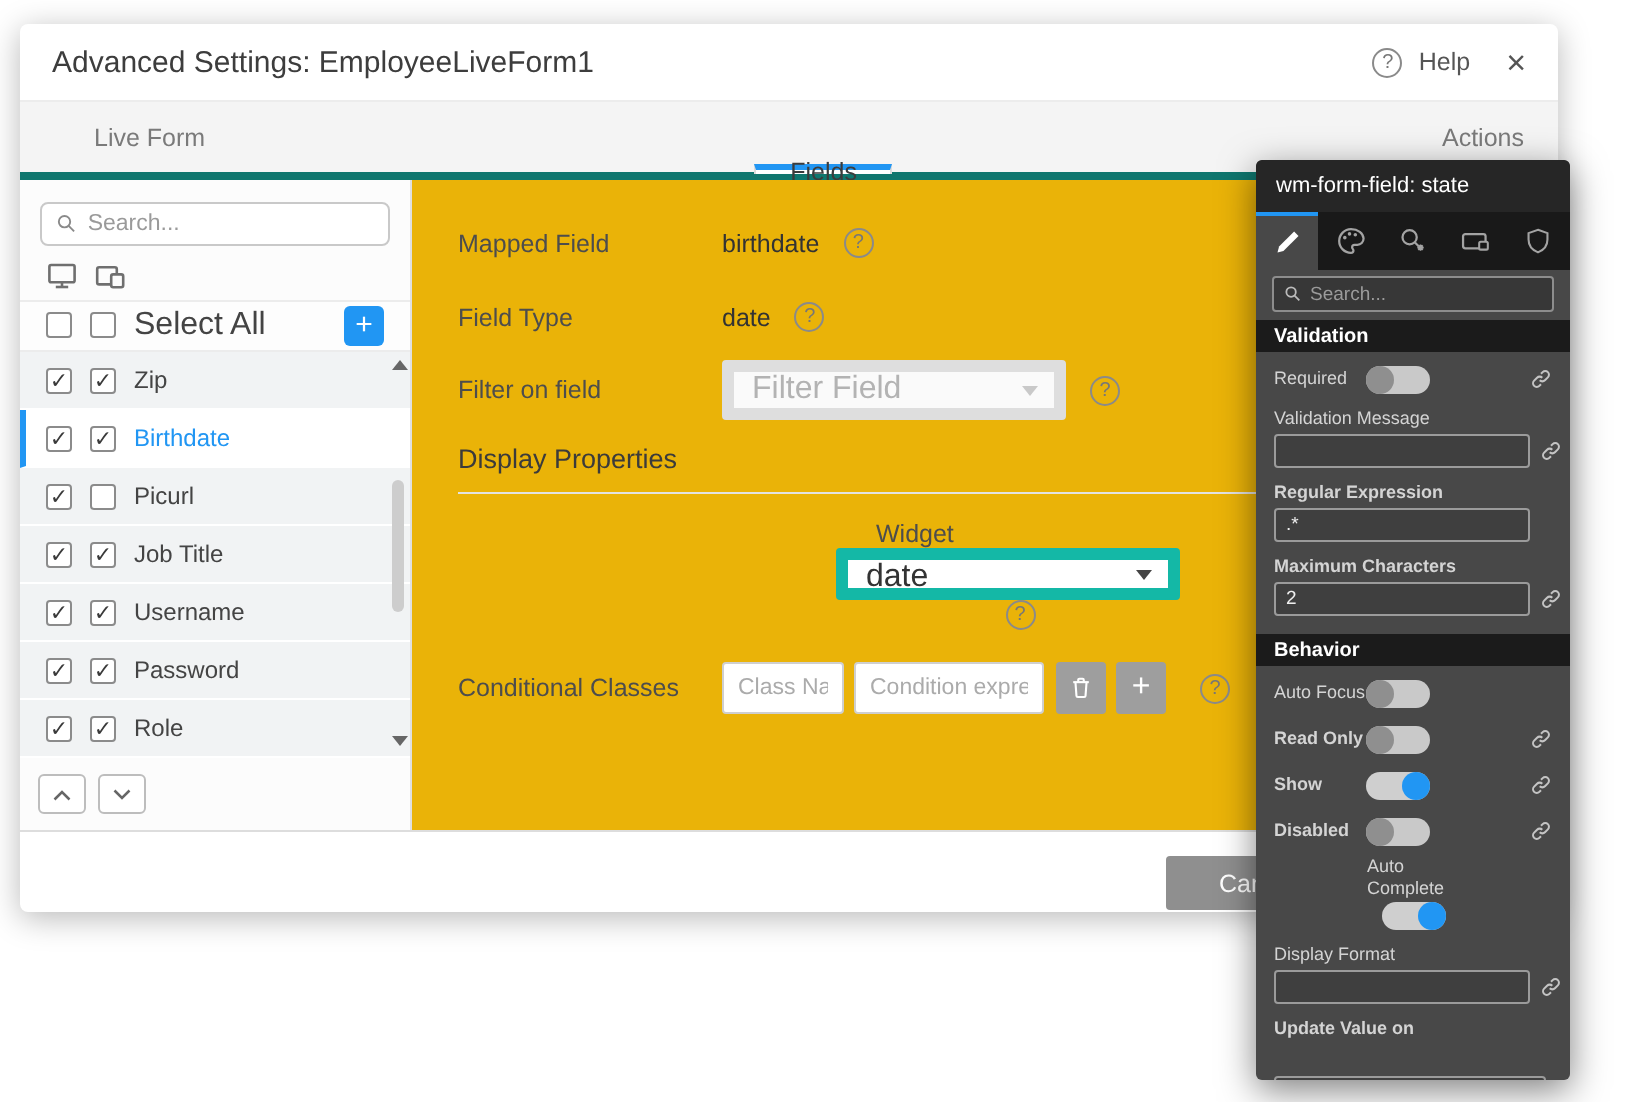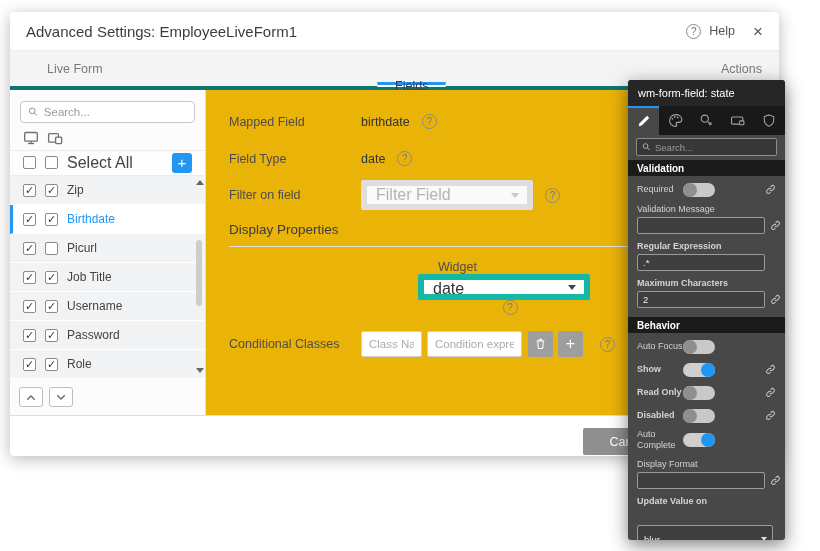--- a/index.html
+++ b/index.html
@@ -386,35 +386,35 @@
     <div class="pn-sec mt9">Behavior</div>
     <div class="pn-group">
       <div class="tg-row mt6">
         <span class="tlabel">Auto Focus</span>
         <span class="toggle">
             <span class="knob"></span>
           </span>
         <span class="spacer"></span>
       </div>
       <div class="tg-row mt8">
+        <span class="tlabel">Read Only</span>
+        <span class="toggle">
+            <span class="knob"></span>
+          </span>
+        <span class="spacer"></span>
+        <span class="linkwrap">
+          <svg width="11" height="11" viewBox="0 0 24 24">
+            <path d="M10.6 13.4a4 4 0 005.7 0l3.2-3.2a4 4 0 00-5.7-5.7l-1.8 1.8" fill="none" stroke="#c4c4c4" stroke-width="2.2"></path>
+            <path d="M13.4 10.6a4 4 0 00-5.7 0l-3.2 3.2a4 4 0 005.7 5.7l1.8-1.8" fill="none" stroke="#c4c4c4" stroke-width="2.2"></path>
+          </svg>
+        </span>
+      </div>
+      <div class="tg-row mt8">
         <span class="tlabel">Show</span>
         <span class="toggle on">
-            <span class="knob"></span>
-          </span>
-        <span class="spacer"></span>
-        <span class="linkwrap">
-          <svg width="11" height="11" viewBox="0 0 24 24">
-            <path d="M10.6 13.4a4 4 0 005.7 0l3.2-3.2a4 4 0 00-5.7-5.7l-1.8 1.8" fill="none" stroke="#c4c4c4" stroke-width="2.2"></path>
-            <path d="M13.4 10.6a4 4 0 00-5.7 0l-3.2 3.2a4 4 0 005.7 5.7l1.8-1.8" fill="none" stroke="#c4c4c4" stroke-width="2.2"></path>
-          </svg>
-        </span>
-      </div>
-      <div class="tg-row mt8">
-        <span class="tlabel">Read Only</span>
-        <span class="toggle">
             <span class="knob"></span>
           </span>
         <span class="spacer"></span>
         <span class="linkwrap">
           <svg width="11" height="11" viewBox="0 0 24 24">
             <path d="M10.6 13.4a4 4 0 005.7 0l3.2-3.2a4 4 0 00-5.7-5.7l-1.8 1.8" fill="none" stroke="#c4c4c4" stroke-width="2.2"></path>
             <path d="M13.4 10.6a4 4 0 00-5.7 0l-3.2 3.2a4 4 0 005.7 5.7l1.8-1.8" fill="none" stroke="#c4c4c4" stroke-width="2.2"></path>
           </svg>
         </span>
       </div>
@@ -424,21 +424,21 @@
             <span class="knob"></span>
           </span>
         <span class="spacer"></span>
         <span class="linkwrap">
           <svg width="11" height="11" viewBox="0 0 24 24">
             <path d="M10.6 13.4a4 4 0 005.7 0l3.2-3.2a4 4 0 00-5.7-5.7l-1.8 1.8" fill="none" stroke="#c4c4c4" stroke-width="2.2"></path>
             <path d="M13.4 10.6a4 4 0 00-5.7 0l-3.2 3.2a4 4 0 005.7 5.7l1.8-1.8" fill="none" stroke="#c4c4c4" stroke-width="2.2"></path>
           </svg>
         </span>
       </div>
-      <div class="tg-row mt5" style="min-height:24px;">
+      <div class="tg-row mt5" style="min-height:24px;flex-direction:column;">
         <span class="tlabel">Auto Complete</span>
         <span class="toggle on">
             <span class="knob"></span>
           </span>
         <span class="spacer"></span>
       </div>
 
       <div class="flabel mt3">Display Format</div>
       <div class="finput-row">
         <input type="text" class="pn-input" value="" style="">

